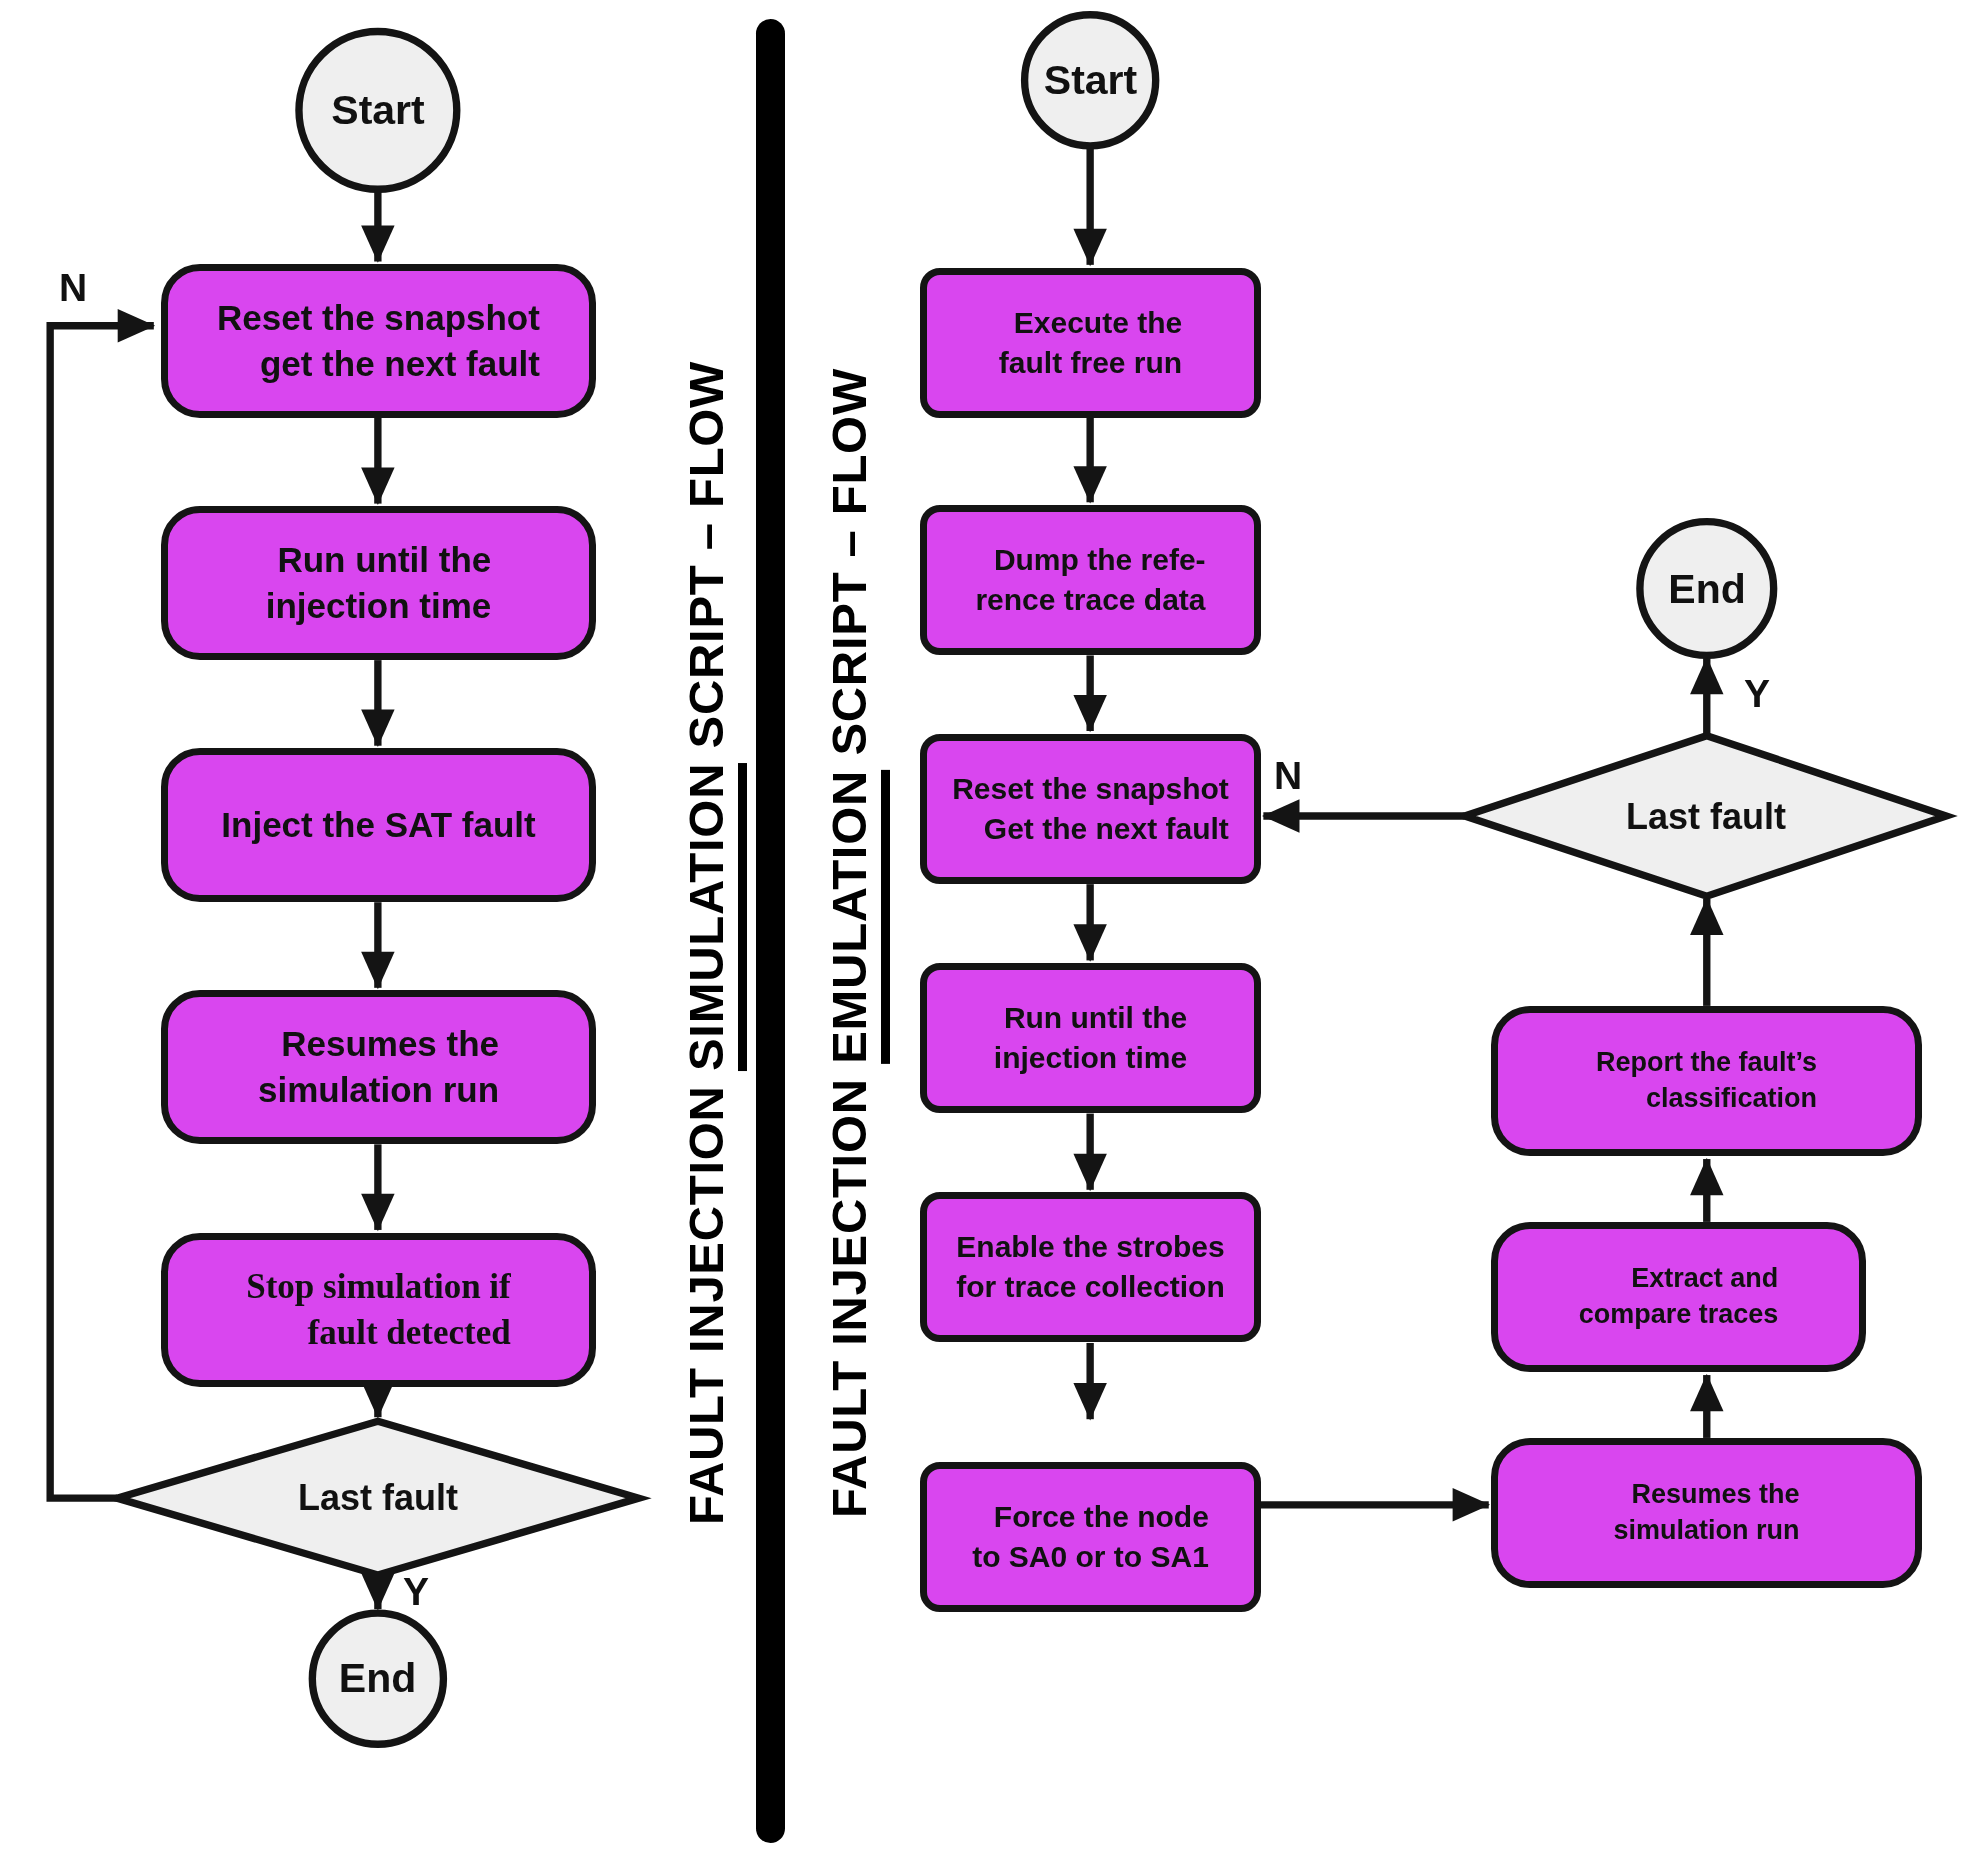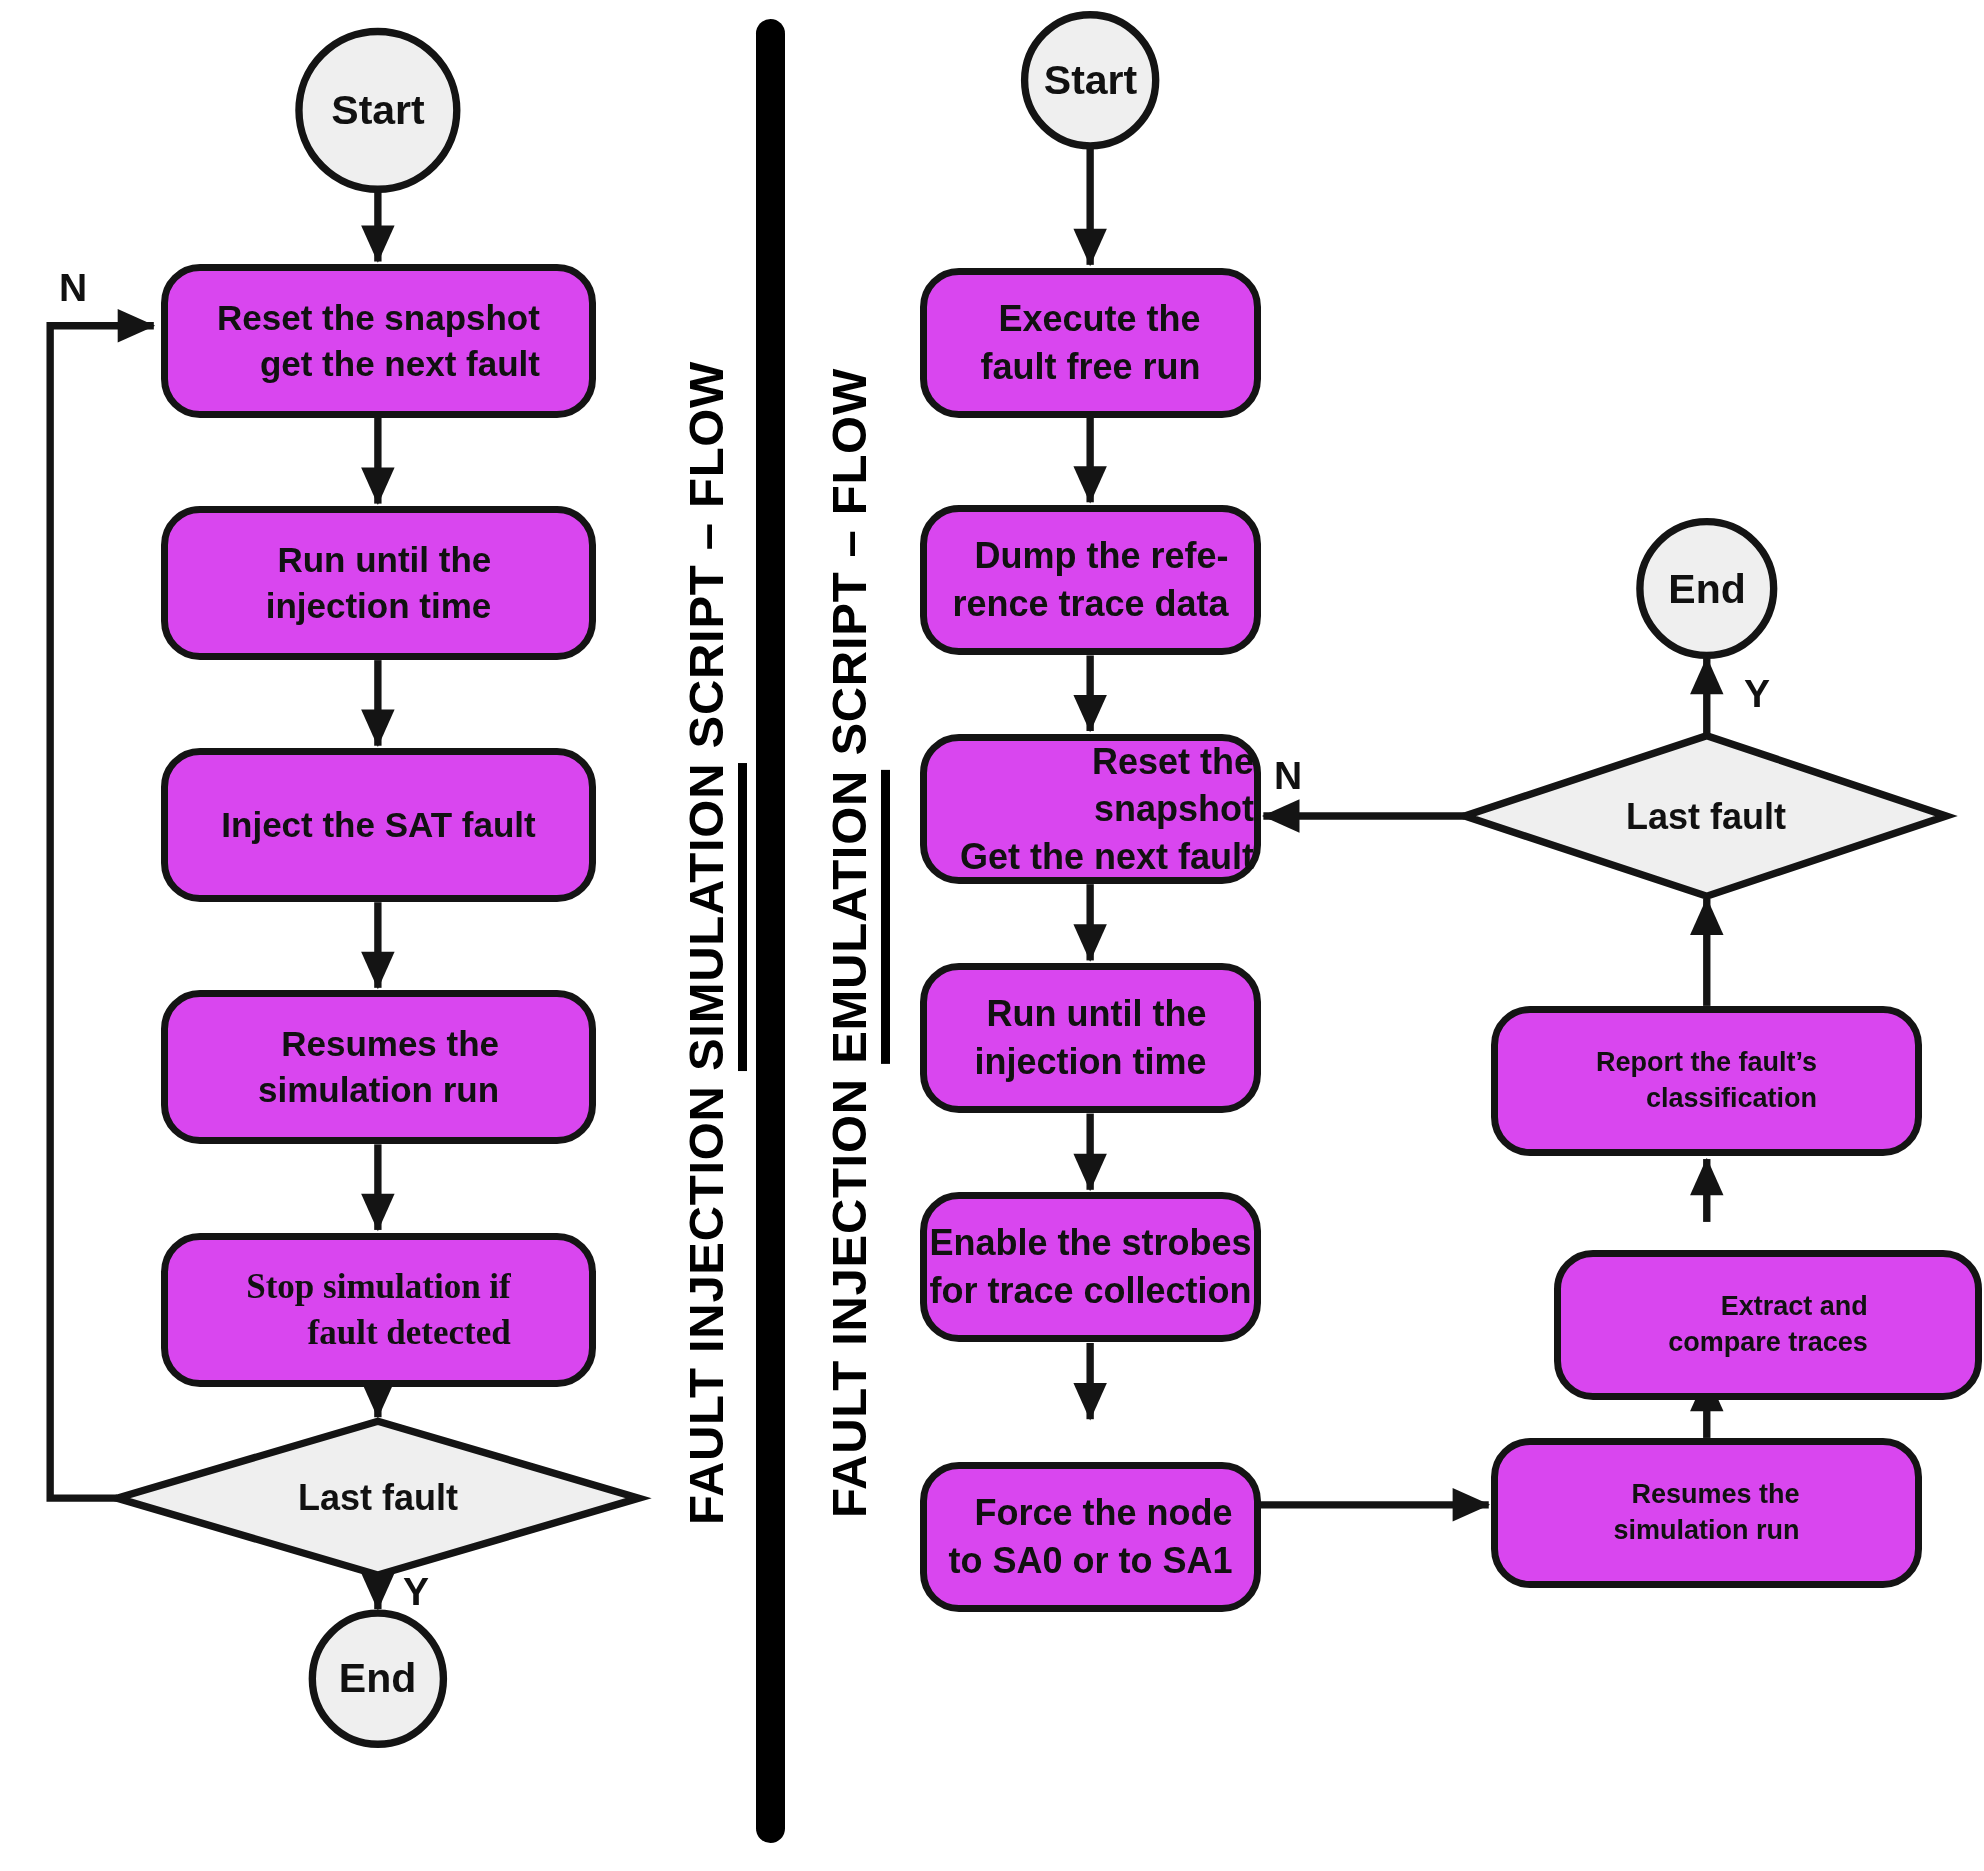--- a/index.html
+++ b/index.html
@@ -7,21 +7,21 @@
           font-family:"Liberation Sans", sans-serif;color:#111;}
   #shapes{position:absolute;left:0;top:0;z-index:1;}
   .node-shape{fill:#efefef;stroke:#141414;stroke-width:11;}
   .flow-line{stroke:#141414;stroke-width:11;fill:none;}
   .box{position:absolute;z-index:2;box-sizing:border-box;background:#d946ef;
        border:7.4px solid #141414;border-radius:39px;
        display:flex;align-items:center;justify-content:center;text-align:right;
        font-weight:bold;color:#111;}
   .bind-lines{white-space:pre-line;}
   .lbox{font-size:35px;line-height:1.32;}
-  .rbox{font-size:36px;line-height:1.32;}
+  .rbox{font-size:30px;line-height:1.32;border-radius:20px;}
   .rbox2{font-size:27px;line-height:1.32;}
   .overlay-text{position:absolute;z-index:3;display:flex;align-items:center;justify-content:center;
        text-align:center;font-weight:bold;background:none;border:none;color:#111;}
   .cir-label{font-size:41px;}
   .dia-label{font-size:36px;}
   .edge-label{position:absolute;z-index:3;font-weight:bold;font-size:39px;color:#111;}
   #divider{position:absolute;z-index:2;background:#000;border-radius:14.7px;}
   .vtitle{position:absolute;z-index:2;white-space:nowrap;font-weight:bold;font-size:49px;
           letter-spacing:0.7px;color:#000;transform:translate(-50%,-50%) rotate(-90deg);}
   .vtitle .emph{border-bottom:9.4px solid #000;padding-bottom:5.4px;}
@@ -100,21 +100,21 @@
 Get the next fault</div>
   <div class="box rbox bind-lines" style="left:920px;top:963px;width:341px;height:150px;">Run until the
 injection time</div>
   <div class="box rbox bind-lines" style="left:920px;top:1192px;width:341px;height:150px;">Enable the strobes
 for trace collection</div>
   <div class="box rbox bind-lines" style="left:920px;top:1422px;width:341px;height:150px;margin-top:40px;">Force the node
 to SA0 or to SA1</div>
 
   <div class="box rbox2 bind-lines" style="left:1491px;top:1438px;width:431px;height:150px;">Resumes the
 simulation run</div>
-  <div class="box rbox2 bind-lines" style="left:1554px;top:1222px;width:428px;height:150px;margin-top:28px;">Extract and
+  <div class="box rbox2 bind-lines" style="left:1491px;top:1222px;width:375px;height:150px;">Extract and
 compare traces</div>
   <div class="box rbox2 bind-lines" style="left:1491px;top:1006px;width:431px;height:150px;">Report the fault’s
 classification</div>
 
   <div class="overlay-text cir-label bind-lines" style="left:1025px;top:14.7px;width:131px;height:131px;">Start</div>
   <div class="overlay-text cir-label bind-lines" style="left:1640px;top:522px;width:134px;height:134px;">End</div>
   <div class="overlay-text dia-label bind-lines" style="left:1465px;top:736px;width:482px;height:161px;">Last fault</div>
 
   <div class="edge-label" style="left:1274px;top:754px;">N</div>
   <div class="edge-label" style="left:1744px;top:672px;">Y</div>

